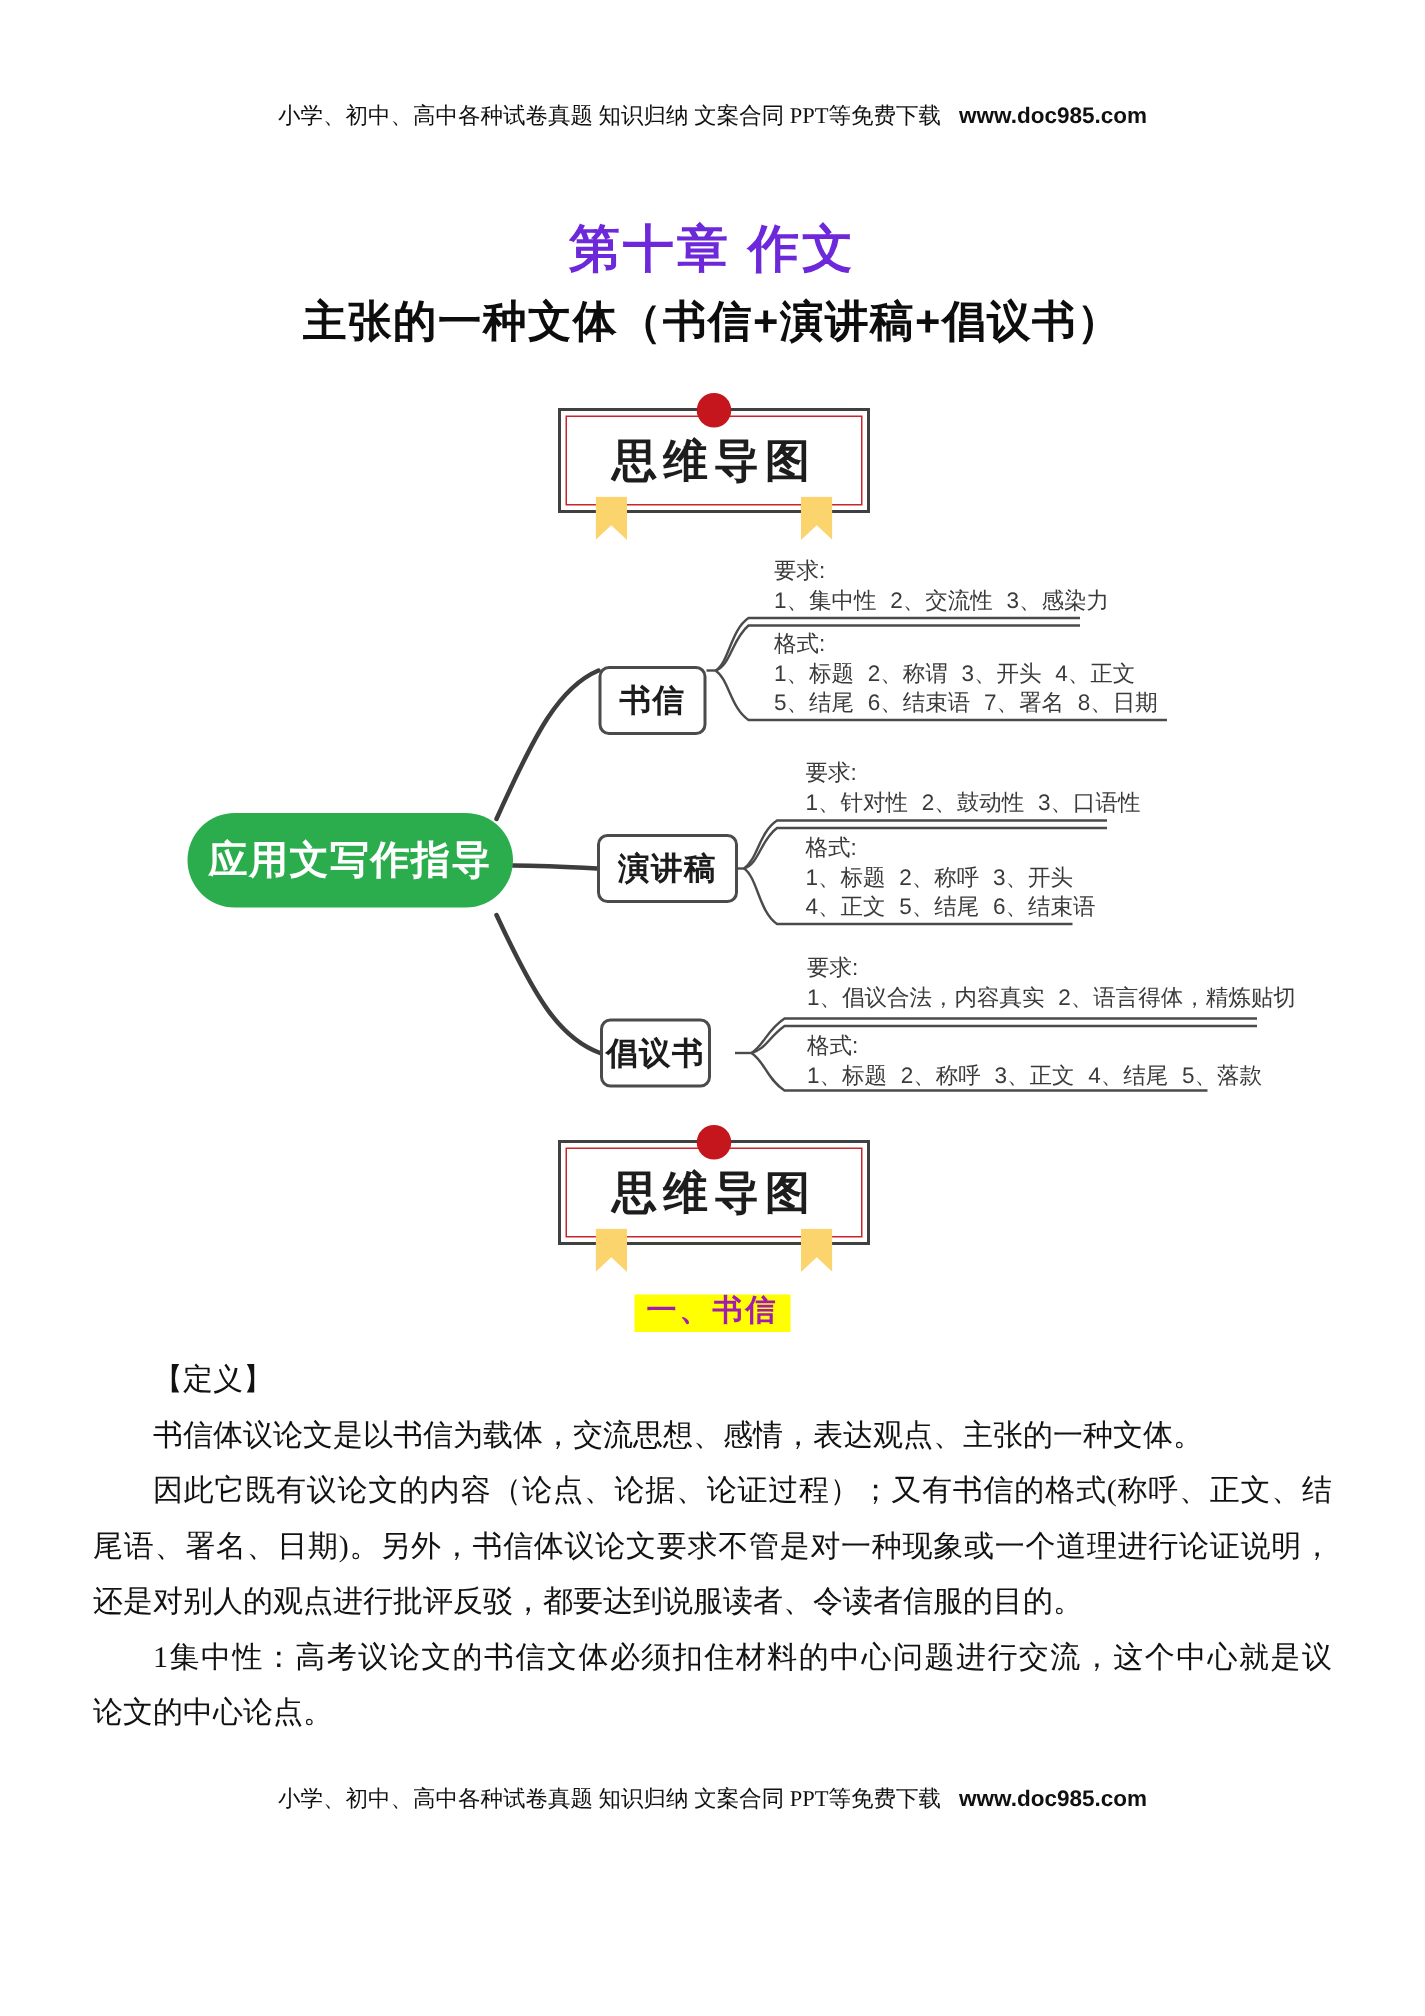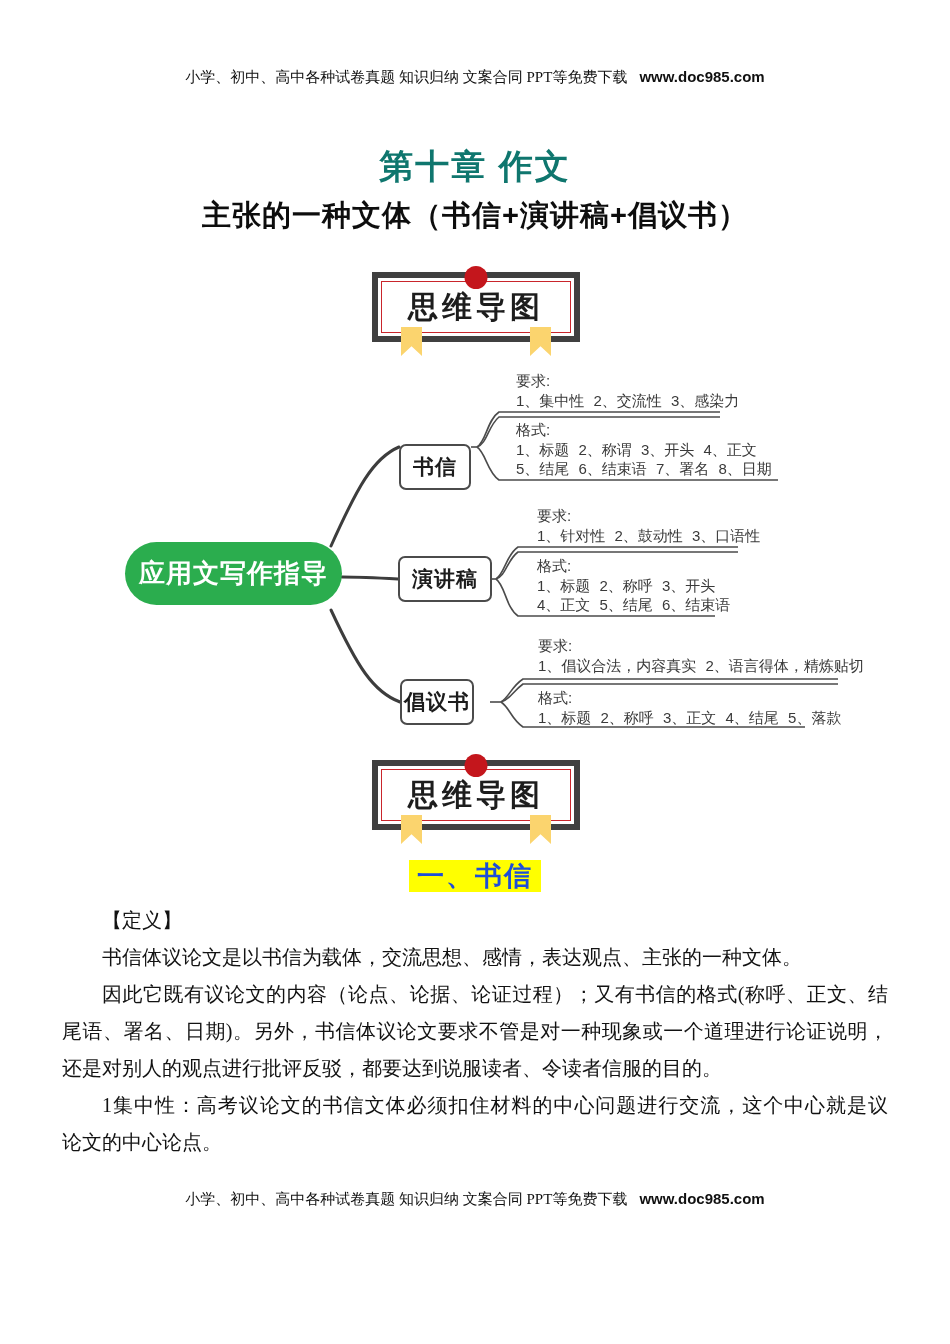--- a/index.html
+++ b/index.html
@@ -7,26 +7,26 @@
        font-family:"Liberation Sans",sans-serif;color:#141414;}
   .abs{position:absolute;}
 
   
   .docbar{left:0;right:0;display:flex;justify-content:center;align-items:baseline;gap:12px;
           font-family:"Liberation Serif",serif;font-size:15px;color:#101010;}
   .docbar .site{font-family:"Liberation Sans",sans-serif;font-weight:700;font-size:15px;}
 
   
   .title{top:144px;left:0;right:0;text-align:center;font-size:34px;line-height:44px;
-         font-weight:600;letter-spacing:2px;color:#0f766e;}
+         font-weight:600;letter-spacing:2px;color:#6d28d9;}
   .subtitle{top:194px;left:0;right:0;text-align:center;font-size:29px;line-height:42px;
             font-weight:600;letter-spacing:1px;color:#0d0d0d;}
 
   
-  .banner{left:372px;width:208px;height:70px;background:#fff;border:6px solid #404040;box-sizing:border-box;padding-left:24px;}
+  .banner{left:372px;width:208px;height:70px;background:#fff;border:2px solid #404040;box-sizing:border-box;padding-left:24px;}
   .banner-inner{position:absolute;inset:3px;border:1.5px solid #c9252b;display:flex;align-items:center;
                 justify-content:center;font-size:30px;font-weight:700;letter-spacing:4px;color:#1d1d1d;}
   .banner-dot{position:absolute;top:-12px;left:50%;transform:translateX(-50%);width:23px;height:23px;
               border-radius:50%;background:#c4161c;z-index:3;}
   .ribbon{position:absolute;bottom:-20px;width:21px;height:29px;background:#fbd46e;z-index:2;
           clip-path:polygon(0 0,100% 0,100% 100%,50% 66%,0 100%);}
   .ribbon.l{left:23px;} .ribbon.r{right:23px;}
 
   
   .mindmap{top:370px;left:0;width:950px;height:380px;}
@@ -35,22 +35,22 @@
              background:#2bad4e;color:#fff;font-weight:700;font-size:26px;letter-spacing:1px;
              display:flex;align-items:center;justify-content:center;text-align:right;}
   .mm-node{position:absolute;background:#fff;border:2.5px solid #4b4b4b;border-radius:7px;
            display:flex;align-items:center;justify-content:center;font-weight:700;font-size:21px;
            color:#1c1c1c;box-sizing:border-box;letter-spacing:1px;}
   .mm-text{position:absolute;font-size:15px;line-height:19.5px;color:#3a3a3a;white-space:nowrap;
            word-spacing:5px;}
 
   
   .sec-head{top:861px;left:0;right:0;text-align:center;}
-  .sec-head span{background:#ffff00;font-weight:700;font-size:27px;line-height:30px;
-                 padding:1px 8px;letter-spacing:2px;color:#1d4ed8;}
+  .sec-head span{background:#ffff00;font-weight:700;font-size:20px;line-height:30px;
+                 padding:1px 8px;letter-spacing:2px;color:#a21caf;font-family:Liberation Mono, monospace;}
 
   
   .bodytext{top:902px;left:62px;width:826px;font-family:"Liberation Serif",serif;
             font-size:20px;color:#121212;}
   .bl{height:37px;line-height:37px;white-space:nowrap;}
   .bl.ind{padding-left:40px;}
   .bl.fill{white-space:normal;text-align:justify;text-align-last:justify;overflow:hidden;}
 </style>
 </head>
 <body>

